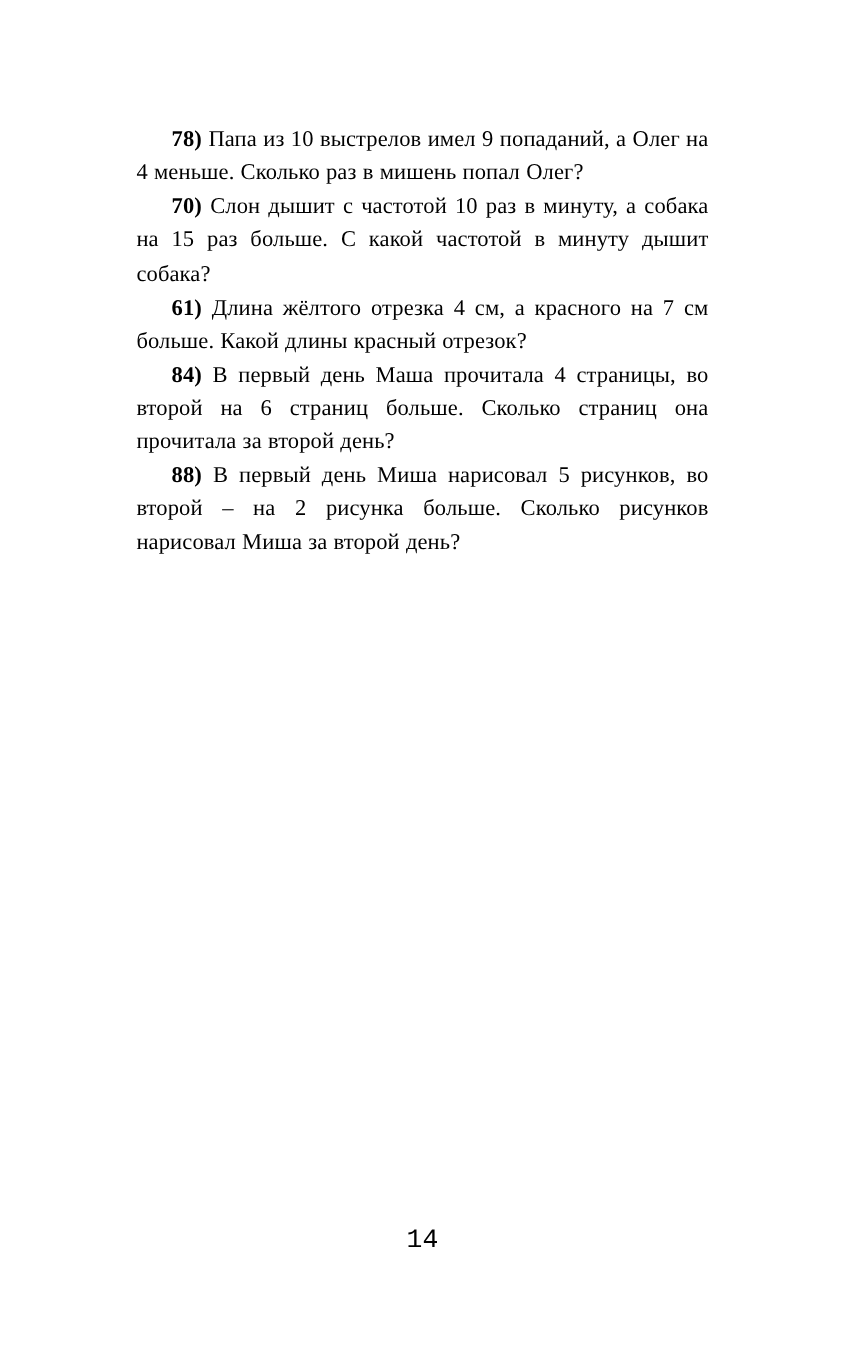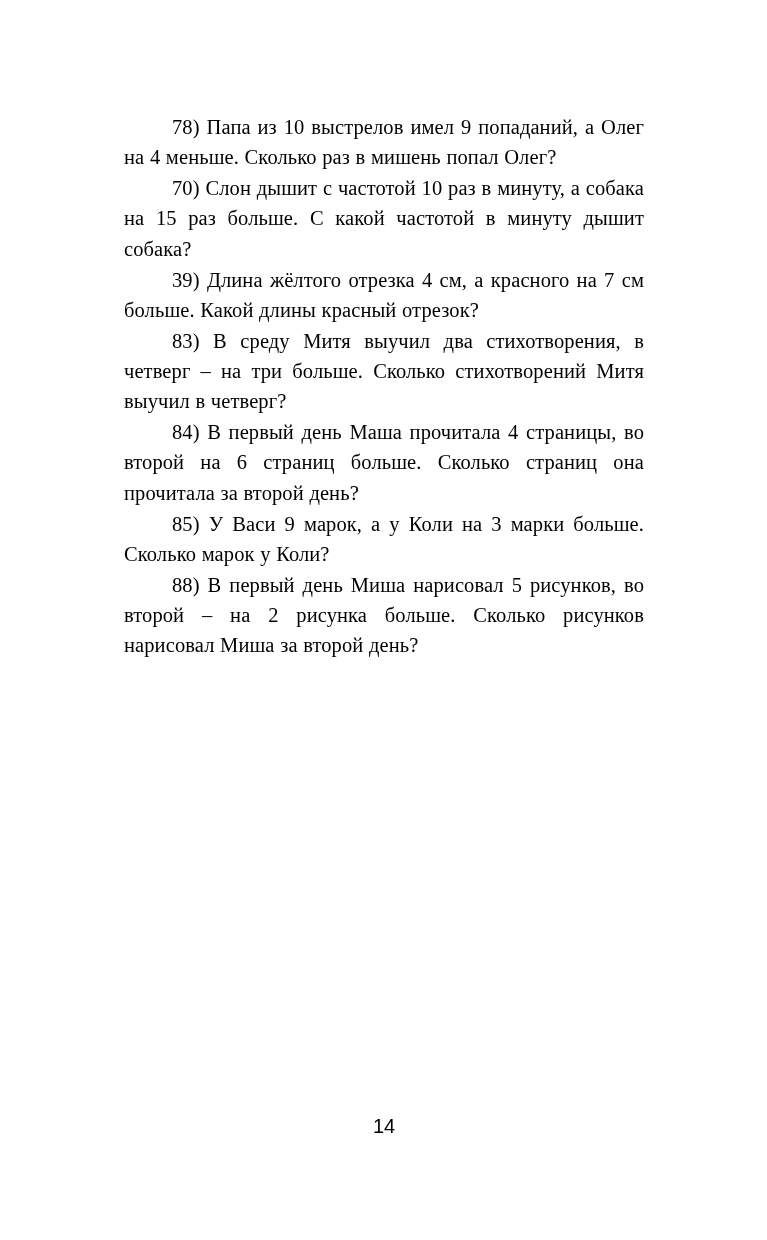--- a/index.html
+++ b/index.html
@@ -33,52 +33,49 @@
     font-size: 20.5px;
     line-height: 1.47;
     text-align: justify;
     text-align-last: left;
     margin: 0 0 1px 0;
     text-indent: 32px;
     letter-spacing: 0.1px;
     word-spacing: 0.4px;
   }
   .problem .num {
-    font-weight: normal;
-    margin-left: 16px;
+    font-weight: bold;
   }
   .pagenum {
     position: absolute;
     left: 0;
     top: 1003px;
     width: 520px;
     text-align: center;
-    font-size: 20px;
-    font-family: Liberation Sans, sans-serif;
+    font-size: 24px;
+    font-family: Liberation Mono, monospace;
   }
 </style>
 </head>
 <body>
 
 <div class="page">
   <div class="content">
 
     <p class="problem"><span class="num">78)</span> <span>Папа из 10 выстрелов имел 9 попаданий, а Олег на 4 меньше. Сколько раз в мишень попал Олег?</span></p>
 
 
     <p class="problem"><span class="num">70)</span> <span>Слон дышит с частотой 10 раз в минуту, а собака на 15 раз больше. С какой частотой в минуту дышит собака?</span></p>
 
-    <p class="problem"><span class="num">39)</span> <span>Длина жёлтого отрезка 4 см, а красного на 7 см больше. Какой длины красный отрезок?</span></p>
+    <p class="problem"><span class="num">61)</span> <span>Длина жёлтого отрезка 4 см, а красного на 7 см больше. Какой длины красный отрезок?</span></p>
 
 
-    <p class="problem"><span class="num">83)</span> <span>В среду Митя выучил два стихотворения, в четверг – на три больше. Сколько стихотворений Митя выучил в четверг?</span></p>
 
     <p class="problem"><span class="num">84)</span> <span>В первый день Маша прочитала 4 страницы, во второй на 6 страниц больше. Сколько страниц она прочитала за второй день?</span></p>
 
-    <p class="problem"><span class="num">85)</span> <span>У Васи 9 марок, а у Коли на 3 марки больше. Сколько марок у Коли?</span></p>
 
 
 
     <p class="problem"><span class="num">88)</span> <span>В первый день Миша нарисовал 5 рисунков, во второй – на 2 рисунка больше. Сколько рисунков нарисовал Миша за второй день?</span></p>
 
 
 
     <div class="pagenum">14</div>
   </div>
 </div>

